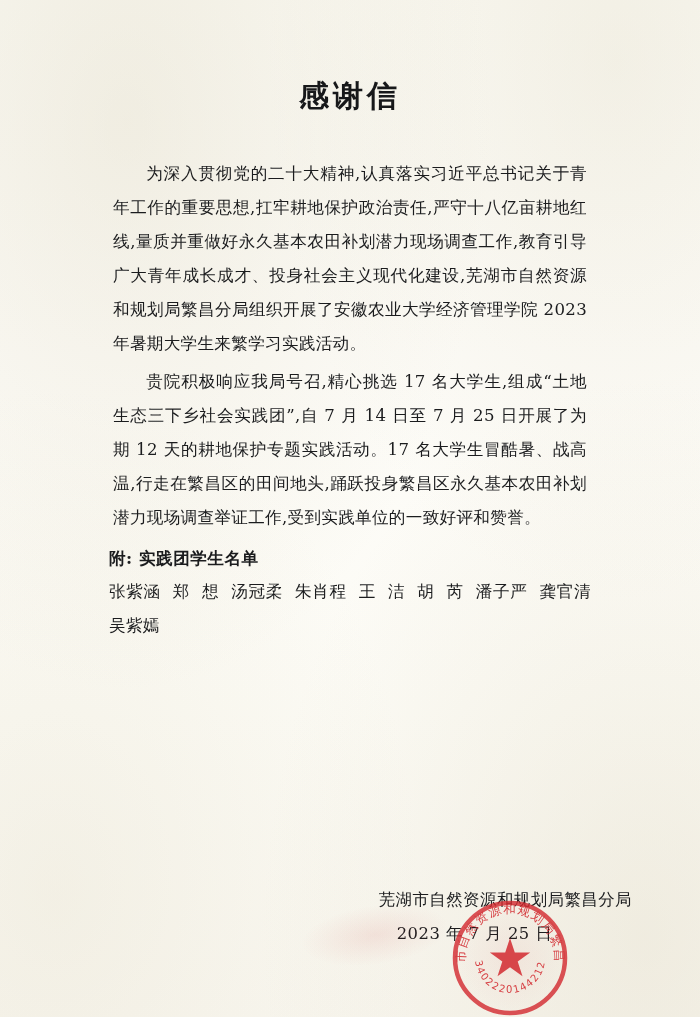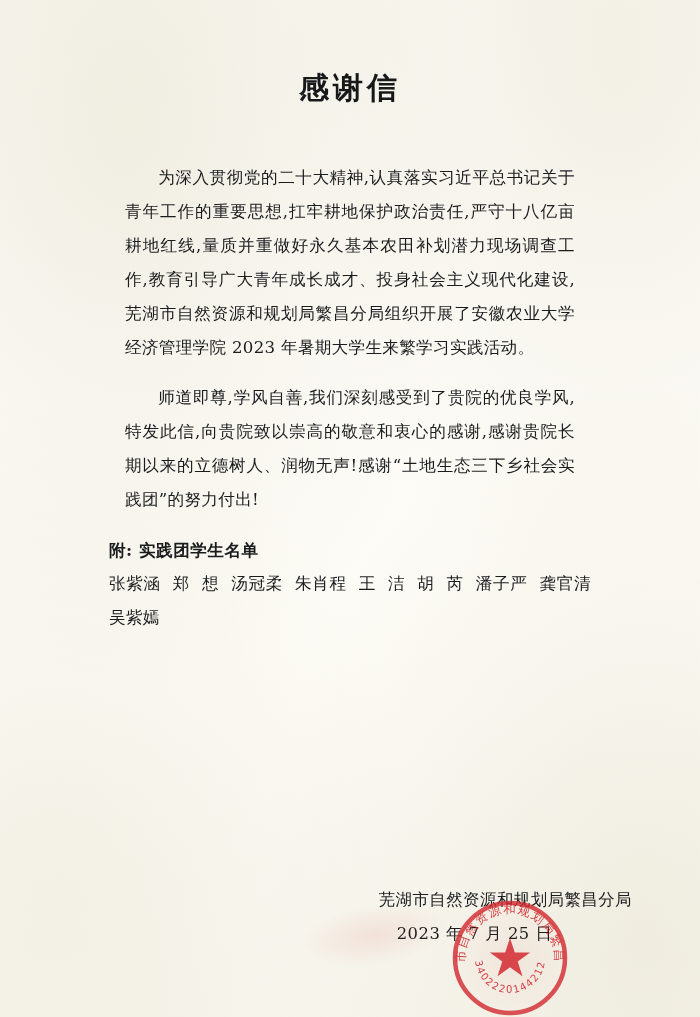--- a/index.html
+++ b/index.html
@@ -21,21 +21,21 @@
     background:
       radial-gradient(ellipse at 18% 12%, rgba(214,206,180,0.30) 0%, rgba(253,252,247,0) 45%),
       radial-gradient(ellipse at 88% 6%, rgba(219,212,188,0.28) 0%, rgba(253,252,247,0) 40%),
       radial-gradient(ellipse at 92% 92%, rgba(216,208,183,0.30) 0%, rgba(253,252,247,0) 42%),
       radial-gradient(ellipse at 8% 88%, rgba(221,214,190,0.26) 0%, rgba(253,252,247,0) 40%),
       linear-gradient(180deg, #fbfaf4 0%, #fdfcf8 35%, #fcfbf5 70%, #f9f7f0 100%);
   }
   .content {
     position: absolute;
     inset: 0;
-    padding: 8px;
+    padding: 16px;
   }
   .doc-title {
     text-align: center;
     font-family: "DejaVu Serif", "Liberation Serif", serif;
     font-weight: bold;
     font-size: 30px;
     letter-spacing: 4px;
     color: #17181a;
     margin-top: 60px;
     margin-bottom: 0;
@@ -49,21 +49,21 @@
     line-height: 34px;
     color: #1b1c1e;
     text-align: justify;
     text-justify: inter-ideograph;
   }
   .salutation {
     margin: 0 0 0 0;
     letter-spacing: 0.4px;
   }
   .para {
-    margin: 16px;
+    margin: 4px;
     text-indent: 2em;
     letter-spacing: 0.3px;
   }
   .attach {
     margin: 6px 0 0 0;
     letter-spacing: 0.5px;
     font-weight: 600;
   }
   .name-row {
     margin: 0;
@@ -117,21 +117,21 @@
 <body>
 
 <div class="paper"></div>
 
 <div class="content">
 
   <h1 class="doc-title">感谢信</h1>
 
   <div class="body-block">
     <p class="para">为深入贯彻党的二十大精神,认真落实习近平总书记关于青年工作的重要思想,扛牢耕地保护政治责任,严守十八亿亩耕地红线,量质并重做好永久基本农田补划潜力现场调查工作,教育引导广大青年成长成才、投身社会主义现代化建设,芜湖市自然资源和规划局繁昌分局组织开展了安徽农业大学经济管理学院 2023 年暑期大学生来繁学习实践活动。</p>
-    <p class="para">师道即尊,学风自善,我们深刻感受到了贵院的优良学风,特发此信,向贵院致以崇高的敬意和衷心的感谢,感谢贵院长期以来的立德树人、润物无声!感谢“土地生态三下乡社会实践团”的努力付出!</p>
+    <p class="para">贵院积极响应我局号召,精心挑选 17 名大学生,组成“土地生态三下乡社会实践团”,自 7 月 14 日至 7 月 25 日开展了为期 12 天的耕地保护专题实践活动。17 名大学生冒酷暑、战高温,行走在繁昌区的田间地头,踊跃投身繁昌区永久基本农田补划潜力现场调查举证工作,受到实践单位的一致好评和赞誉。</p>
     <p class="attach">附: 实践团学生名单</p>
     <p class="name-row">张紫涵  郑  想  汤冠柔  朱肖程  王  洁  胡  芮  潘子严  龚官清  吴紫嫣</p>
 
   </div>
 
   <div class="sign-block">
     <div>芜湖市自然资源和规划局繁昌分局</div>
     <div class="sign-date">2023 年 7 月 25 日</div>
   </div>
 

